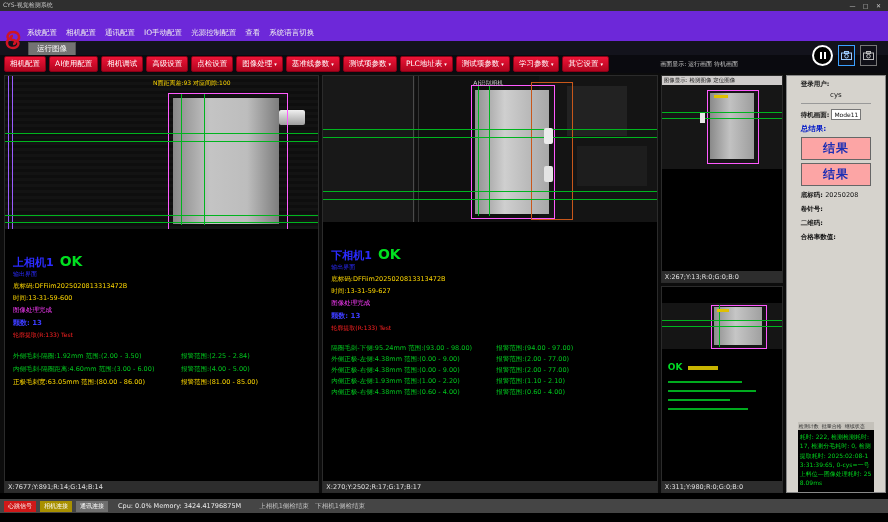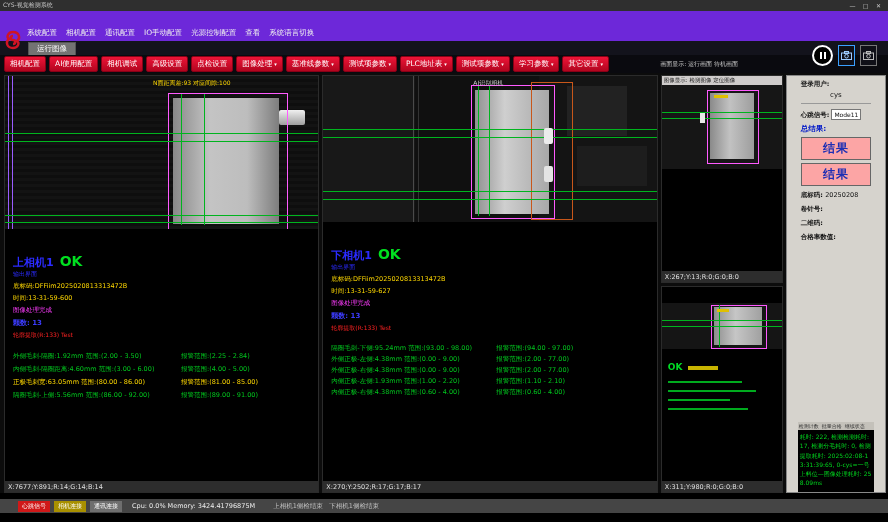--- a/index.html
+++ b/index.html
@@ -102,21 +102,21 @@
   .sb-row{display:flex;align-items:center;gap:2px;margin-top:3px;}
   .sb-box{background:#fff;border:1px solid #777;font-size:6px;padding:1px 2px;}
   .sb-total{color:#0018c8;font-weight:bold;font-size:7.5px;margin-top:4px;}
   .sb-result{height:21px;background:#fca5a5;border:1px solid #666;color:#1e2fb4;font-size:12px;font-weight:bold;display:flex;align-items:center;justify-content:center;margin-top:3px;letter-spacing:1px;}
   .sb-field{font-size:6.5px;margin-top:5px;font-weight:bold;white-space:nowrap;}
   .sb-field .val{font-weight:normal;}
   .sb-spacer{flex:1;}
   .sb-tabs{display:flex;gap:3px;background:#c4c1ba;font-size:5px;padding:1px;margin:0 -3px;color:#333;}
   .sb-log{background:#000;color:#00d51e;font-size:6px;line-height:1.55;padding:2px;margin:0 -3px -2px;word-break:break-all;height:58px;overflow:hidden;}
   
-  .statusbar{height:14px;margin-top:6px;background:#454545;display:flex;align-items:center;gap:4px;padding:0 18px;font-size:6.5px;color:#eee;}
+  .statusbar{height:14px;margin-top:6px;background:#454545;display:flex;align-items:center;gap:4px;padding:0 4px;font-size:6.5px;color:#eee;}
   .badge{padding:1px 4px;font-size:6px;color:#fff;}
   .badge.b0{background:#d01818}.badge.b1{background:#a89000}.badge.b2{background:#6e6e6e}
   .cpu{margin-left:6px;}
   .camstat{color:#c0c0c0;margin-left:14px;}
 </style>
 </head>
 <body>
 
 <div class="titlebar">
   <span class="title">CYS-视觉检测系统</span>
@@ -244,24 +244,20 @@
           <span class="t">外侧毛刺-隔圈:1.92mm 范围:(2.00 - 3.50)</span>
           <span>报警范围:(2.25 - 2.84)</span>
         </div>
       <div class="mrow">
           <span class="t">内侧毛刺-隔圈距离:4.60mm 范围:(3.00 - 6.00)</span>
           <span>报警范围:(4.00 - 5.00)</span>
         </div>
       <div class="mrow warn">
           <span class="t">正极毛刺宽:63.05mm 范围:(80.00 - 86.00)</span>
           <span>报警范围:(81.00 - 85.00)</span>
-        </div>
-      <div class="mrow">
-          <span class="t">隔圈毛刺-上侧:5.56mm 范围:(86.00 - 92.00)</span>
-          <span>报警范围:(89.00 - 91.00)</span>
         </div>
     </div>
     <div class="coordbar">X:7677;Y:891;R:14;G:14;B:14</div>
   </div>
 
   <div class="panel panel-mid">
     <div class="img-area">
       <div class="m-band"></div>
       <div class="vl m-v1"></div>
       <div class="vl m-v2"></div>
@@ -347,21 +343,21 @@
       <div class="gbar" style="width:80px"></div>
       <div class="coordbar">X:311;Y:980;R:0;G:0;B:0</div>
     </div>
   </div>
 
   <div class="sidebar">
     <div class="sb-label">登录用户:</div>
     <div class="sb-value">cys</div>
     <div class="sb-divider"></div>
     <div class="sb-row">
-      <span class="sb-label">心跳信号:</span>
+      <span class="sb-label">待机画面:</span>
       <span class="sb-box">Mode11</span>
     </div>
     <div class="sb-total">总结果:</div>
     <div class="sb-result">结果</div>
     <div class="sb-result">结果</div>
     <div class="sb-field"><span>底标码:</span> <span class="val">20250208</span></div>
     <div class="sb-field">卷针号:</div>
     <div class="sb-field">二维码:</div>
     <div class="sb-field">合格率数值:</div>
     <div class="sb-spacer"></div>

